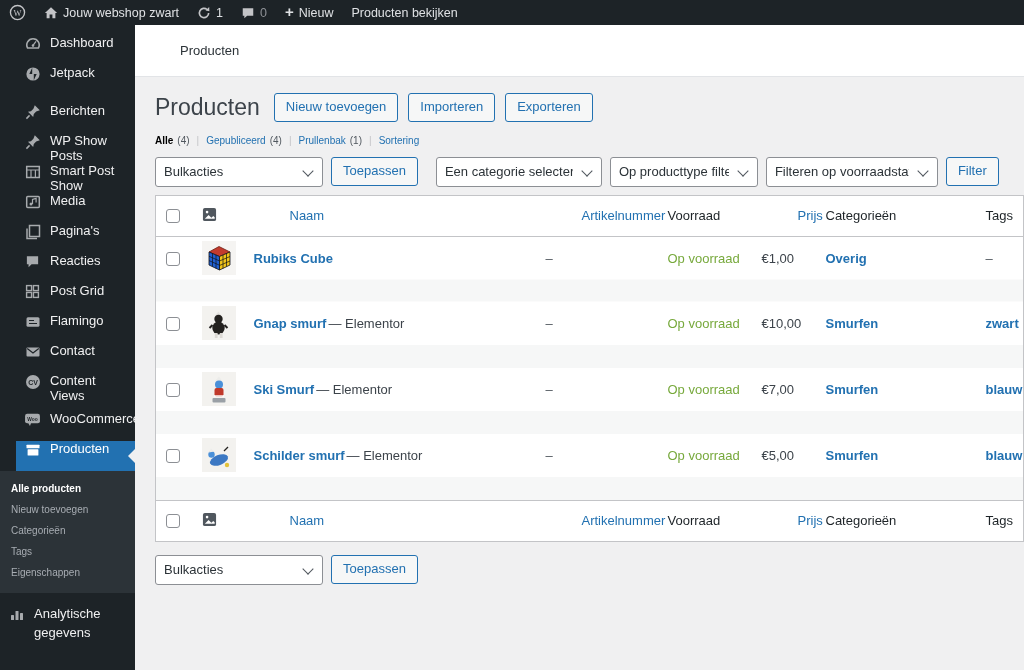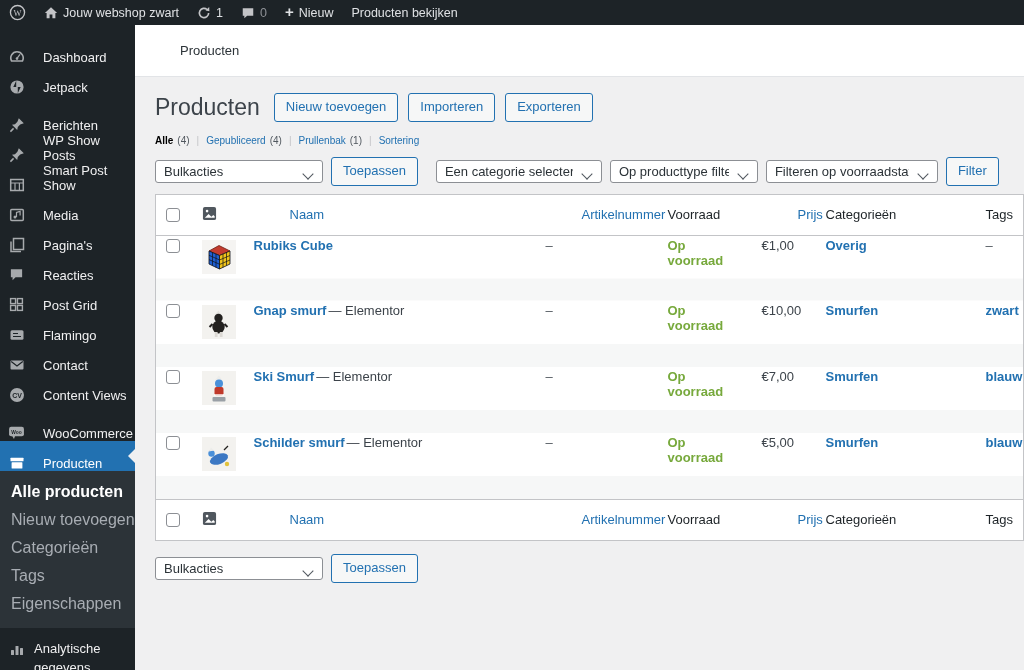--- a/index.html
+++ b/index.html
@@ -12,29 +12,29 @@
   .ab-item svg { display:block; }
   .ab-dim { color:#8e9196; }
   .ab-plus { font-size:15px; font-weight:700; line-height:1; margin-top:-2px; }
 
   
   #frame { display:flex; height:645px; }
 
   
   #sidebar { width:135px; background:#1d2327; color:#f0f0f1; flex:none; overflow:hidden; }
   #menu { list-style:none; padding-top:10px; }
-  .mi-item { height:30px; display:flex; align-items:flex-end; gap:18px; padding:0 8px; cursor:pointer; position:relative; }
+  .mi-item { height:30px; display:flex; align-items:flex-start; gap:9px; padding:0 8px; cursor:pointer; position:relative;margin-left:16px; }
   .mi-item.sep { margin-top:8px; }
   .mi-ic { width:17px; height:17px; flex:none; display:flex; align-items:center; justify-content:center; }
   .mi-lb { font-size:13px; color:#f0f0f1; }
   .mi-item.active { background:#2271b1; }
   .mi-item.active .mi-lb { color:#fff; font-weight:400; }
   .mi-item.active::after { content:""; position:absolute; right:0; top:50%; margin-top:-7px; border:7px solid transparent; border-right-color:#f0f0f1; }
   #submenu { list-style:none; background:#2c3338; padding:7px 0 10px; }
-  #submenu li { padding:5px 0 5px 11px; color:#a8adb3; font-size:16px; cursor:pointer; }
+  #submenu li { padding:5px 0 5px 11px; color:#a8adb3; font-size:10px; cursor:pointer; }
   #submenu li.current { color:#fff; font-weight:700; }
   .analytics-item { display:flex; gap:9px; padding:12px 8px 0; cursor:pointer; align-items:flex-start; }
   .analytics-item .mi-lb { line-height:1.45; }
 
   
   #content { flex:1; display:flex; flex-direction:column; background:#f0f0f1; min-width:0; }
   #wc-topbar { height:52px; background:#fff; border-bottom:1px solid #e2e4e7; display:flex; align-items:center; padding-left:45px; color:#2c3338; flex:none; }
   .wrap { padding:16px 0 0 20px; }
 
   .title-row { display:flex; align-items:center; gap:10px; }
@@ -43,43 +43,43 @@
 
   .views { list-style:none; display:flex; margin-top:13px; font-size:10px; color:#646970; }
   .views li { display:flex; align-items:center; }
   .views li + li::before { content:"|"; color:#c3c4c7; margin:0 7px; }
   .views a { color:#2271b1; text-decoration:none; cursor:pointer; }
   .views a.current { color:#000; font-weight:700; }
   .views .count { color:#50575e; margin-left:4px; }
 
   .tablenav { display:flex; align-items:center; margin-top:11px; gap:8px; }
   .select-wrap { position:relative; display:inline-block; }
-  .select-wrap select { appearance:none; -webkit-appearance:none; height:23px; background:#fff; border:1px solid #8c8f94; border-radius:3px; font-size:13px; color:#2c3338; padding:0 28px 0 8px; font-family:inherit; cursor:pointer; }
+  .select-wrap select { appearance:none; -webkit-appearance:none; height:30px; background:#fff; border:1px solid #8c8f94; border-radius:3px; font-size:13px; color:#2c3338; padding:0 28px 0 8px; font-family:inherit; cursor:pointer; }
   .select-wrap::after { content:""; position:absolute; right:11px; top:10px; width:7px; height:7px; border-right:1.6px solid #50575e; border-bottom:1.6px solid #50575e; transform:rotate(45deg); pointer-events:none; }
   .w-bulk select { width:168px; }
   .w-cat select { width:166px; }
   .w-type select { width:148px; }
   .w-stock select { width:172px; }
   .gap { width:2px; }
 
   
   table { border-collapse:collapse; width:869px; margin-top:8px; table-layout:fixed; background:#fff; border:1px solid #c3c4c7; }
   th, td { text-align:left; font-weight:400; font-size:13px; }
   thead th { background:#fff; padding:11px 10px; border-bottom:1px solid #c3c4c7; color:#1d2327; }
   tfoot th { background:#fff; padding:11px 10px; border-top:1px solid #c3c4c7; color:#1d2327; }
   th a.sort { color:#2271b1; text-decoration:none; cursor:pointer;margin-left:36px; }
   tbody tr { height:66px; }
-  tbody td { vertical-align:top; padding:2px 10px 0; background:linear-gradient(to bottom,#ffffff 0,#ffffff 43px,#f6f7f7 43px,#f6f7f7 100%); }
+  tbody td { vertical-align:top; padding:14px 10px 0; background:linear-gradient(to bottom,#ffffff 0,#ffffff 43px,#f6f7f7 43px,#f6f7f7 100%); }
   td.cb-col, th.cb-col { padding-left:10px; padding-right:0; }
   td.thumb-col { padding-top:4px; }
   .thumb { width:34px; height:34px; cursor:pointer; }
   .row-name { color:#2271b1; font-weight:700; text-decoration:none; cursor:pointer; }
   .row-sfx { color:#3c434a; margin-left:2px; }
   .dash { color:#50575e; }
-  .instock { color:#77a93c; font-weight:700; }
+  .instock { color:#77a93c; font-weight:400; }
   .price { color:#3c434a; }
   td a.taxlink { color:#2271b1; text-decoration:none; cursor:pointer;font-weight:bold; }
   input.cb { appearance:none; -webkit-appearance:none; width:14px; height:14px; border:1px solid #8c8f94; border-radius:3px; background:#fff; cursor:pointer; display:block; margin:1px 0 0; }
   .img-col-icon { display:block; }
   .tablenav.bottom { margin-top:13px; }
 </style>
 </head>
 <body>
 
 <div id="adminbar">

